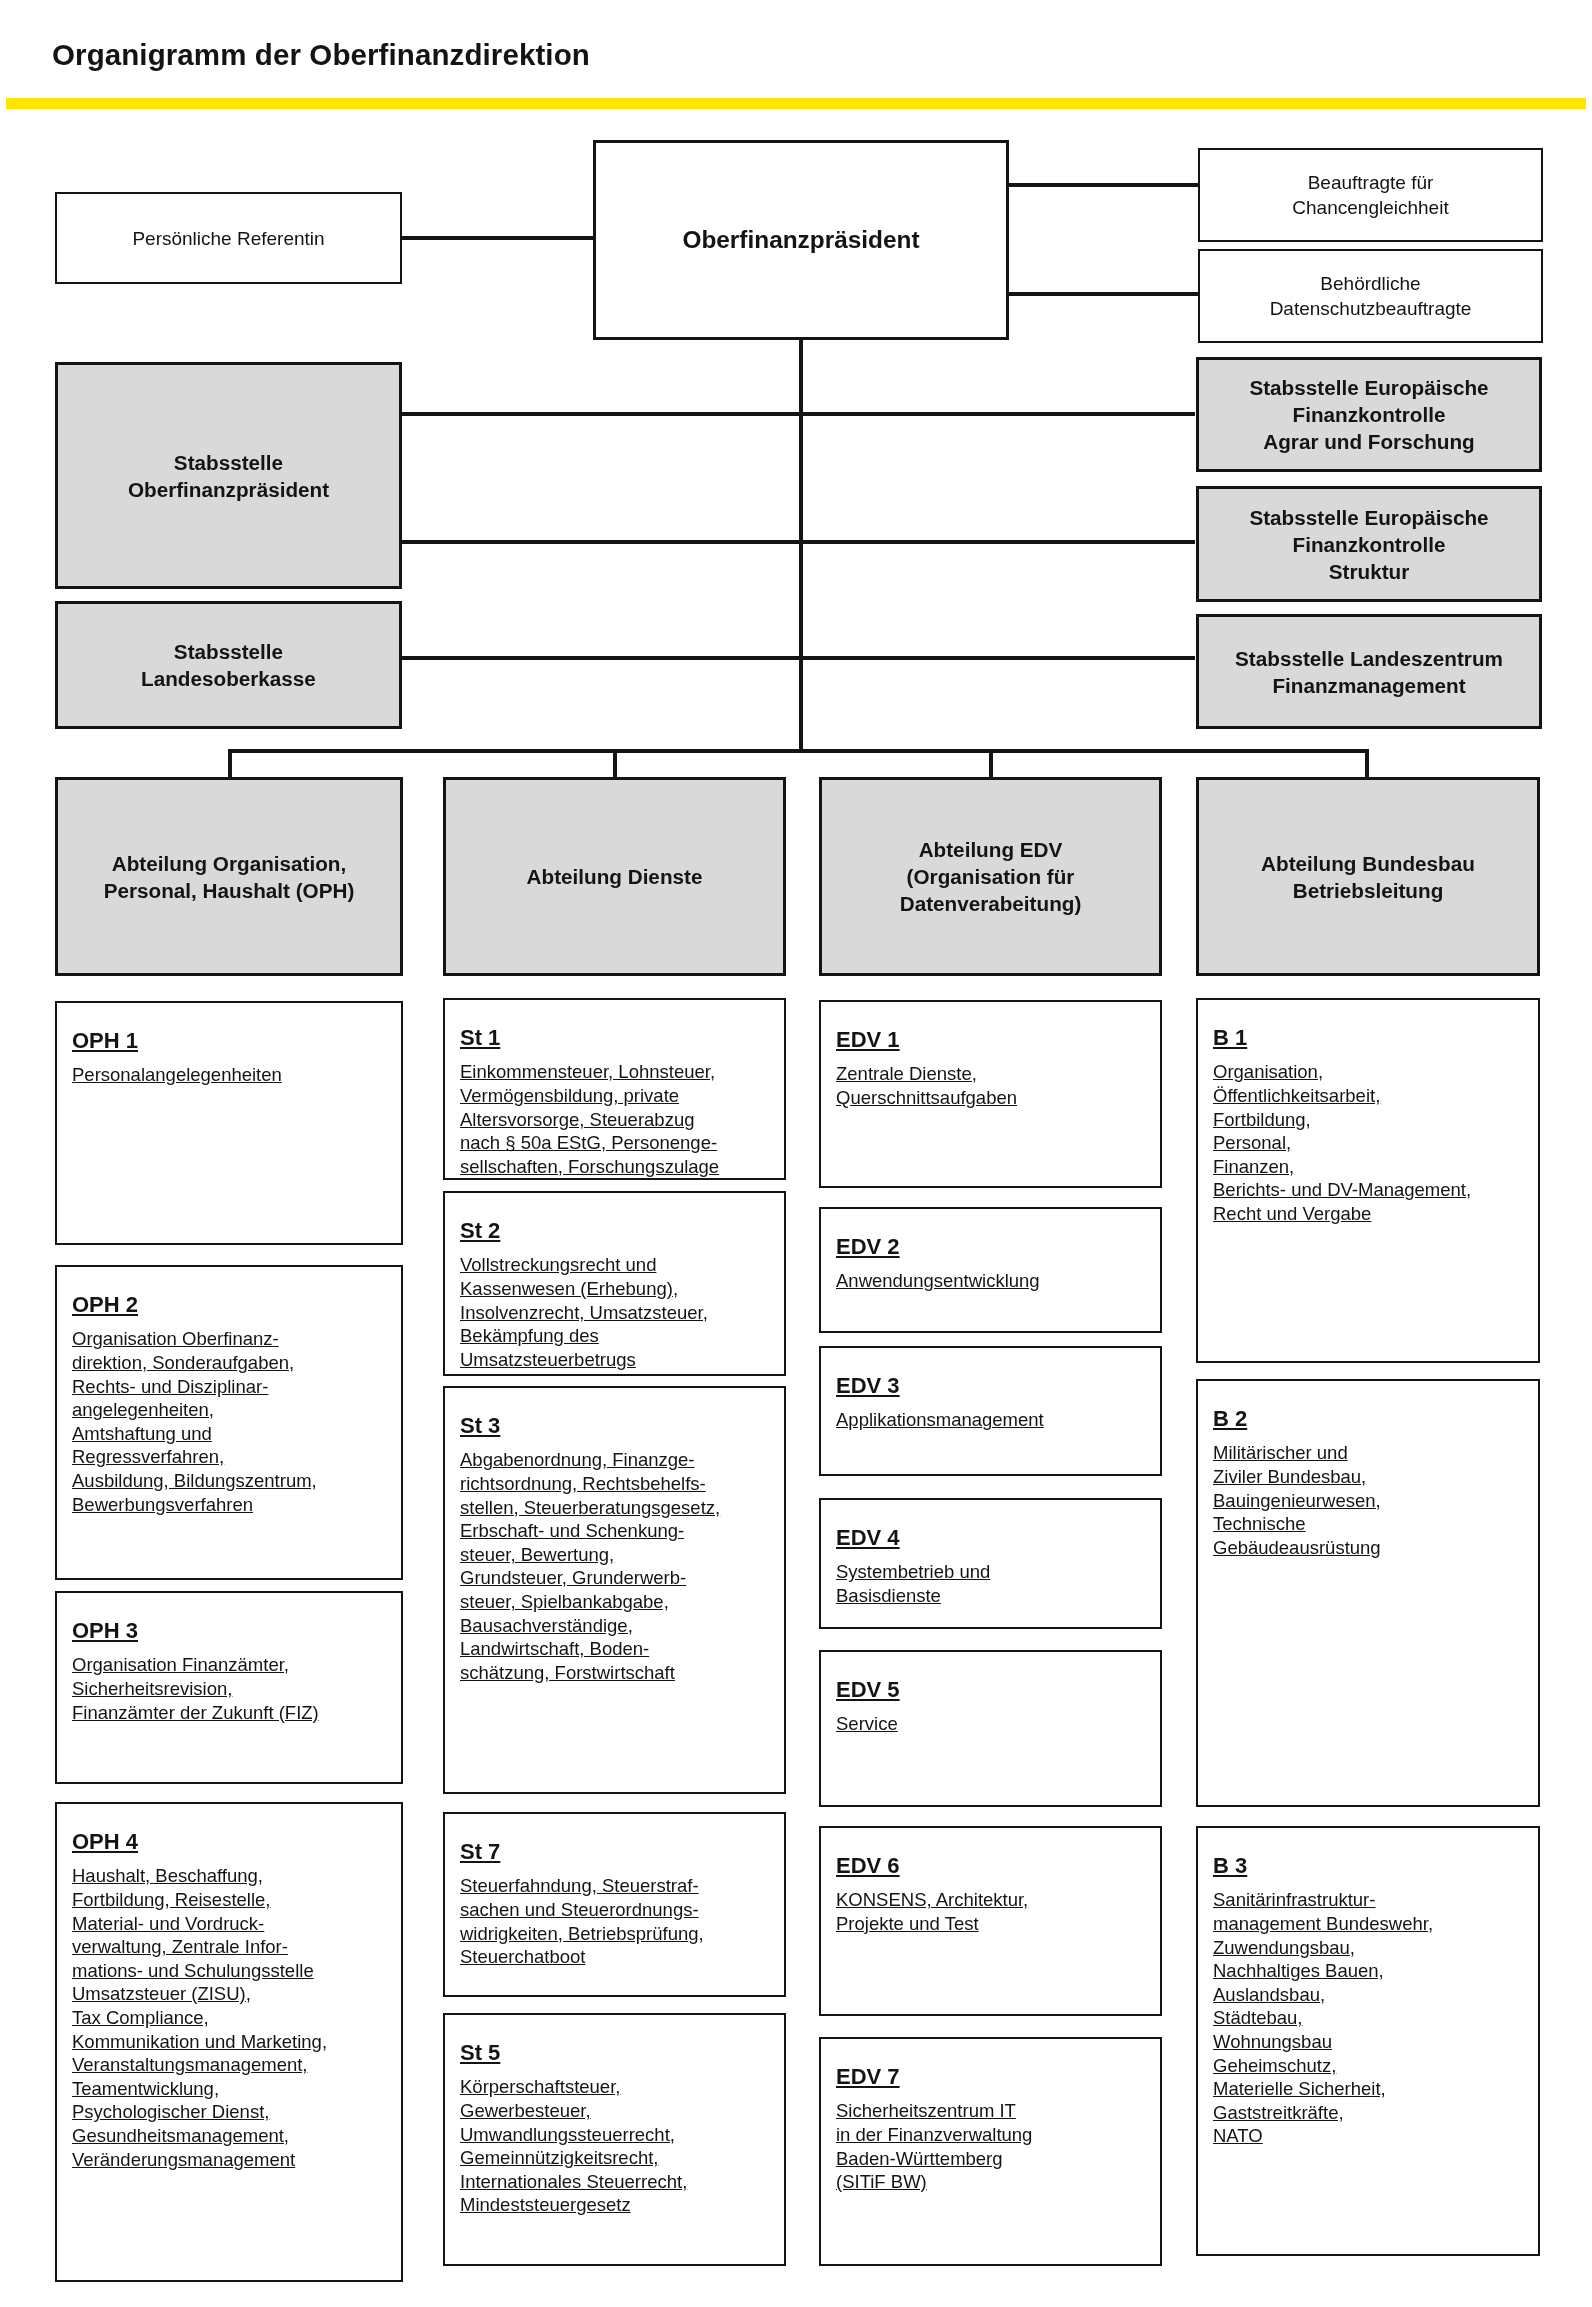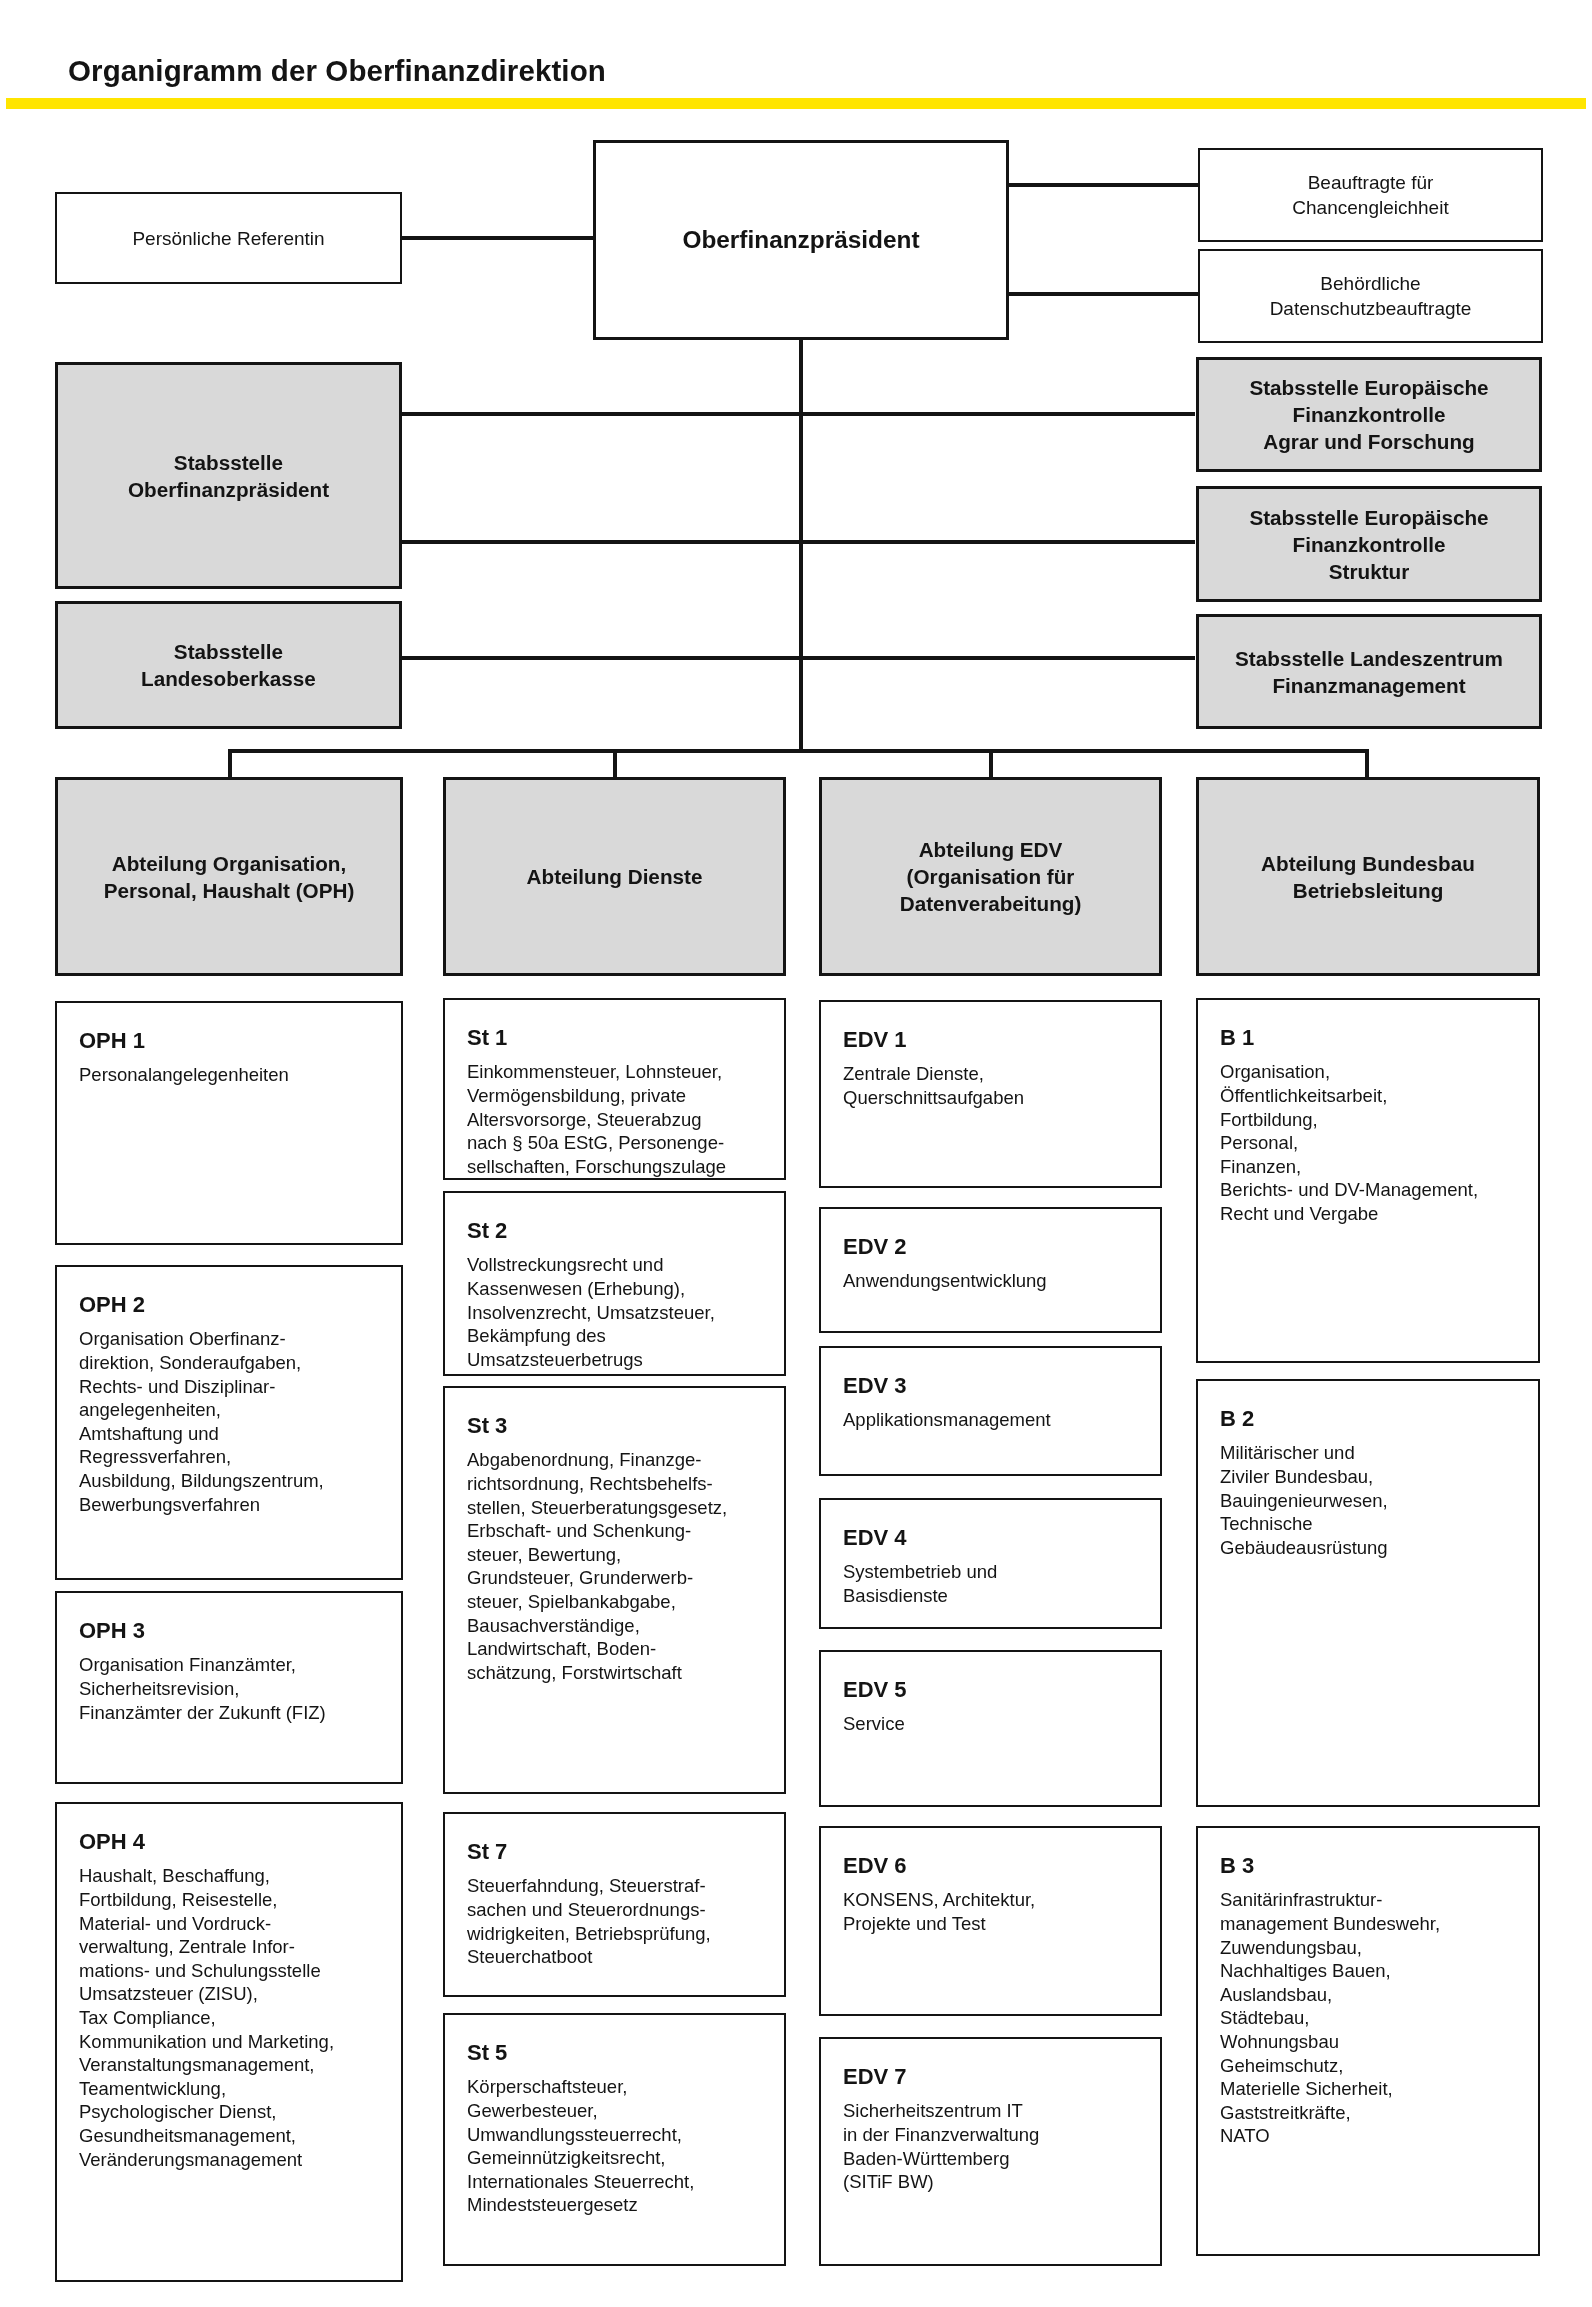--- a/index.html
+++ b/index.html
@@ -6,38 +6,38 @@
   html,body{margin:0;padding:0;background:#ffffff;}
   .stage{
     position:relative;
     width:1592px;height:2307px;
     background:#ffffff;
     font-family:"Liberation Sans", sans-serif;
     color:#141414;
     overflow:hidden;
   }
   .page-title{
-    position:absolute;left:52px;top:38px;margin:16px;
+    position:absolute;left:52px;top:38px;margin:0;
     font-size:29.5px;font-weight:bold;letter-spacing:0.1px;color:#141414;
   }
   .accent-bar{position:absolute;left:5.9px;top:98px;width:1580px;height:11px;}
   .bx{
     position:absolute;box-sizing:border-box;
     background:#ffffff;border:2.2px solid #141414;
   }
   .bx.heavy{border-width:3.7px;}
   .bx.gray{background:#D9D9D9;border-width:3px;}
   .cc{
     display:flex;align-items:center;justify-content:center;
     text-align:center;white-space:pre-line;
     font-size:19px;line-height:25px;
   }
   .cc.b{font-weight:bold;font-size:20.7px;line-height:27px;}
   .cc.xl{font-size:24.4px;line-height:29.5px;}
-  .unit{padding:25px 22px;}
+  .unit{padding:25px 15px;text-decoration:underline;}
   .unit h3{margin:0 0 8.9px 0;font-size:22px;line-height:26.6px;font-weight:bold;}
   .unit p{margin:0;font-size:18.5px;line-height:23.6px;white-space:pre-line;}
   .ln{position:absolute;background:#141414;}
 </style>
 </head>
 <body>
 
 <div class="stage">
 
   <h1 class="page-title">Organigramm der Oberfinanzdirektion</h1>

